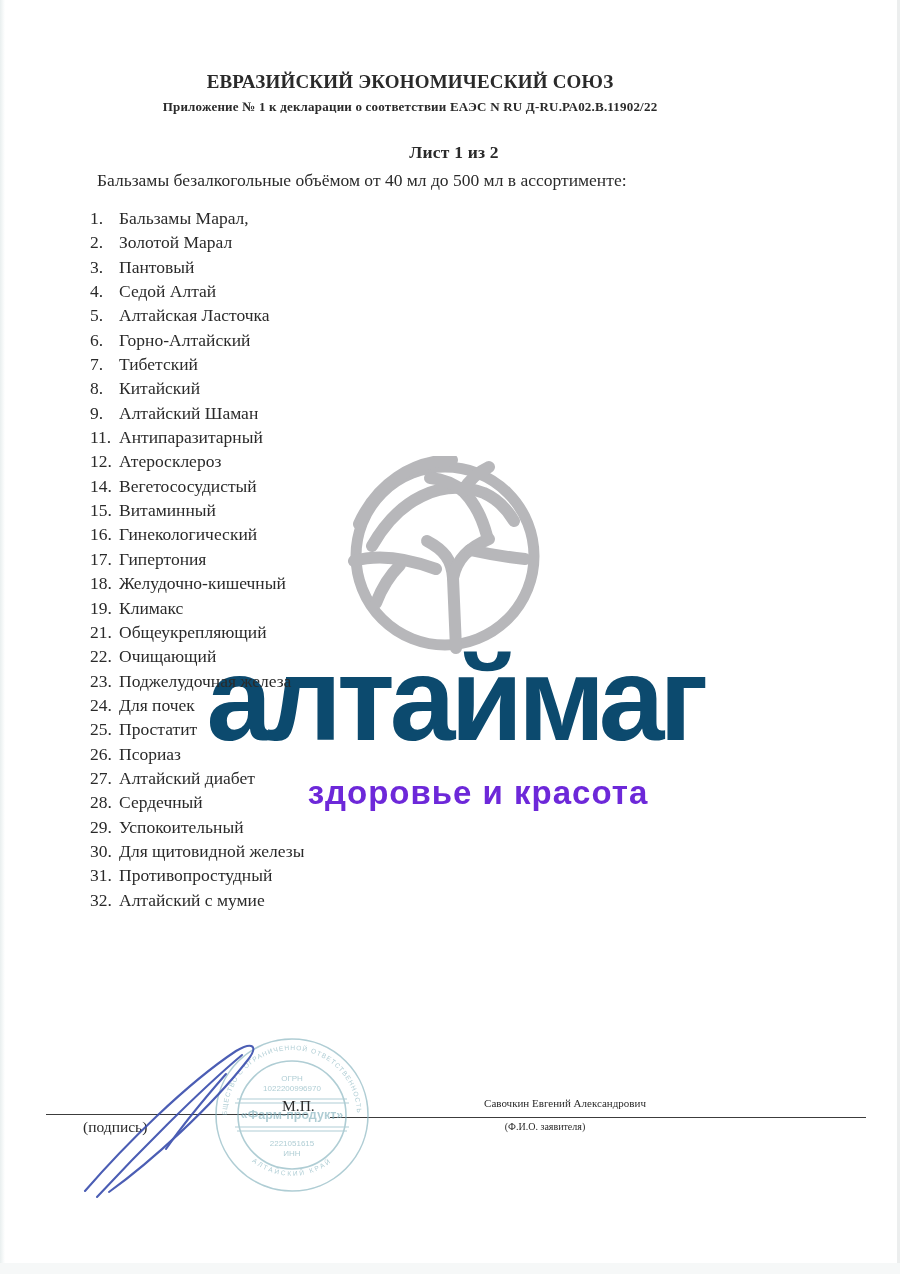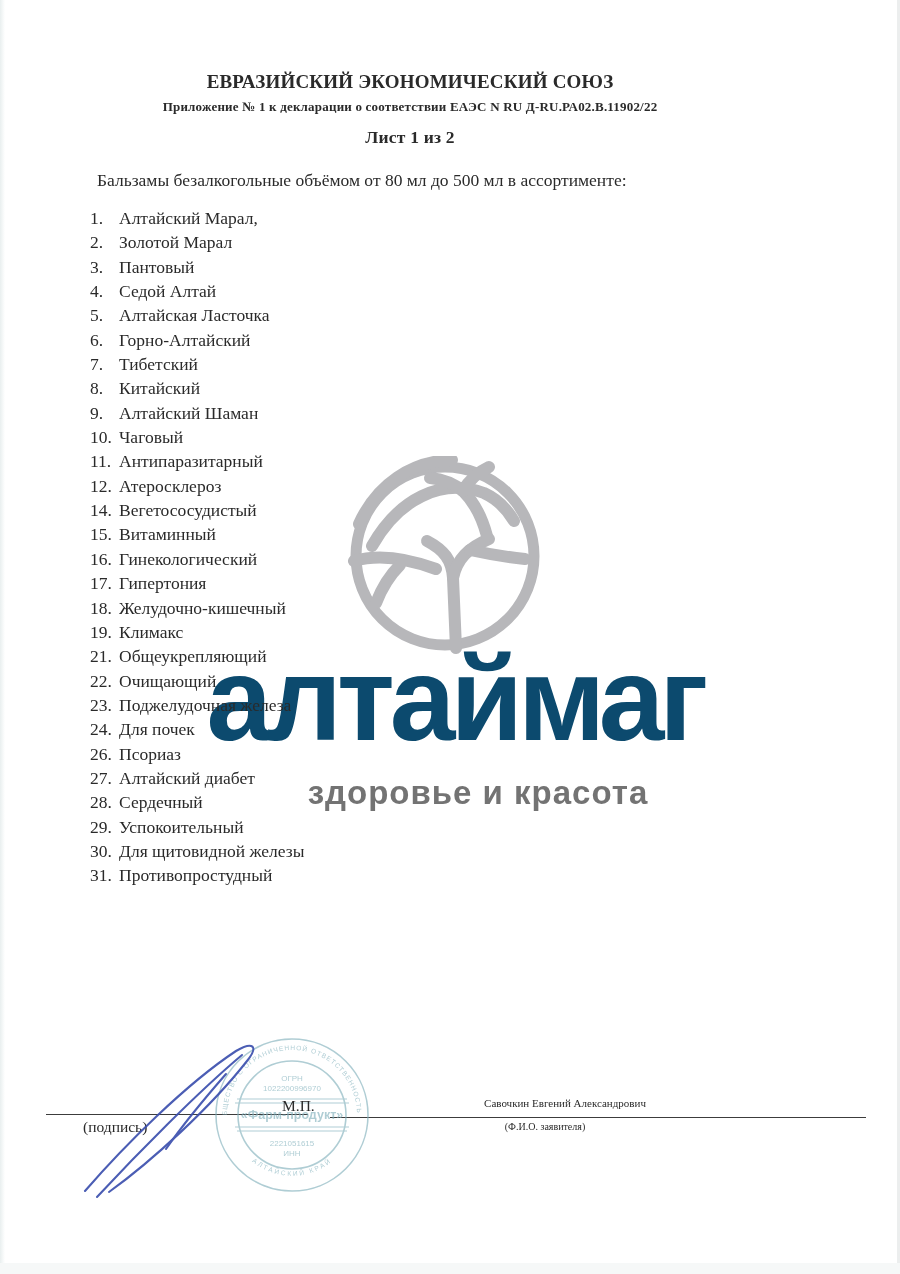--- a/index.html
+++ b/index.html
@@ -13,39 +13,39 @@
   .edge-left{position:absolute;left:0;top:0;width:5px;height:100%;
     background:linear-gradient(to right,#e9efef,rgba(255,255,255,0));}
   .edge-right{position:absolute;right:0;top:0;width:3px;height:100%;background:#eceeee;}
   .edge-bottom{position:absolute;left:0;bottom:0;width:100%;height:11px;background:#f6f8f8;}
 
   
   .hdr{position:absolute;left:0;width:820px;text-align:center;font-weight:bold;
     letter-spacing:.2px;white-space:nowrap;}
   .hdr1{top:71px;font-size:19px;}
   .hdr2{top:99px;font-size:13px;}
-  .hdr3{top:127px;font-size:17.5px;}
+  .hdr3{top:142px;font-size:17.5px;padding-left:44px;}
 
   .intro{position:absolute;left:97px;top:170px;font-size:17.5px;white-space:nowrap;}
 
   
   .plist{position:absolute;left:90px;top:206px;margin:0;padding:0;list-style:none;
     font-size:17.5px;line-height:24.35px;z-index:3;}
   .plist li{white-space:nowrap;}
   .plist .num{display:inline-block;width:29px;}
 
   
   .wm{color:#b6b6b9;z-index:1;}
   .wm-logo{position:absolute;left:348px;top:456px;}
   .wm-brand{position:absolute;left:205px;top:640px;width:500px;text-align:center;
     font-family:"Liberation Sans","DejaVu Sans",sans-serif;font-weight:bold;
     font-size:118px;line-height:1;letter-spacing:-5px;color:#0c4a6e;}
   .wm-tagline{position:absolute;left:228px;top:776px;width:500px;text-align:center;
     font-family:"Liberation Sans","DejaVu Sans",sans-serif;font-weight:bold;
-    font-size:33px;line-height:1;letter-spacing:1px;color:#737373;}
+    font-size:33px;line-height:1;letter-spacing:1px;color:#6d28d9;}
 
   
   .sig-line-left{position:absolute;left:46px;top:1114px;width:262px;height:0;
     border-top:1.6px solid #3c3c3c;z-index:3;}
   .sig-line-right{position:absolute;left:330px;top:1117px;width:536px;height:0;
     border-top:1.6px solid #3c3c3c;z-index:3;}
   .cap-podpis{position:absolute;left:83px;top:1118px;font-size:15.5px;z-index:3;}
   .mp{position:absolute;left:282px;top:1097px;font-size:15.5px;z-index:5;}
   .applicant-name{position:absolute;left:330px;top:1097px;width:470px;text-align:center;
     font-size:11px;z-index:3;white-space:nowrap;}
@@ -80,43 +80,42 @@
       <path d="M 463,491 C 469,480 478,472 489,467"></path>
     </g>
   </svg>
   <div class="wm wm-brand">алтаймаг</div>
   <div class="wm wm-tagline">здоровье и красота</div>
 
   <div class="hdr hdr1">ЕВРАЗИЙСКИЙ ЭКОНОМИЧЕСКИЙ СОЮЗ</div>
   <div class="hdr hdr2">Приложение № 1 к декларации о соответствии ЕАЭС N RU Д-RU.РА02.В.11902/22</div>
   <div class="hdr hdr3">Лист 1 из 2</div>
 
-  <div class="intro">Бальзамы безалкогольные объёмом от 80 мл до 500 мл в ассортименте:</div>
+  <div class="intro">Бальзамы безалкогольные объёмом от 40 мл до 500 мл в ассортименте:</div>
 
   <ol class="plist">
 
-      <li><span class="num">1.</span><span>Алтайский Марал,</span></li>
+      <li><span class="num">1.</span><span>Бальзамы Марал,</span></li>
 
       <li><span class="num">2.</span><span>Золотой Марал</span></li>
 
       <li><span class="num">3.</span><span>Пантовый</span></li>
 
       <li><span class="num">4.</span><span>Седой Алтай</span></li>
 
       <li><span class="num">5.</span><span>Алтайская Ласточка</span></li>
 
       <li><span class="num">6.</span><span>Горно-Алтайский</span></li>
 
       <li><span class="num">7.</span><span>Тибетский</span></li>
 
       <li><span class="num">8.</span><span>Китайский</span></li>
 
       <li><span class="num">9.</span><span>Алтайский Шаман</span></li>
 
-      <li><span class="num">10.</span><span>Чаговый</span></li>
 
       <li><span class="num">11.</span><span>Антипаразитарный</span></li>
 
       <li><span class="num">12.</span><span>Атеросклероз</span></li>
 
 
       <li><span class="num">14.</span><span>Вегетососудистый</span></li>
 
       <li><span class="num">15.</span><span>Витаминный</span></li>
 
@@ -130,33 +129,35 @@
 
 
       <li><span class="num">21.</span><span>Общеукрепляющий</span></li>
 
       <li><span class="num">22.</span><span>Очищающий</span></li>
 
       <li><span class="num">23.</span><span>Поджелудочная железа</span></li>
 
       <li><span class="num">24.</span><span>Для почек</span></li>
 
+      <li><span class="num">25.</span><span>Простатит</span></li>
 
       <li><span class="num">26.</span><span>Псориаз</span></li>
 
       <li><span class="num">27.</span><span>Алтайский диабет</span></li>
 
       <li><span class="num">28.</span><span>Сердечный</span></li>
 
       <li><span class="num">29.</span><span>Успокоительный</span></li>
 
       <li><span class="num">30.</span><span>Для щитовидной железы</span></li>
 
       <li><span class="num">31.</span><span>Противопростудный</span></li>
 
+      <li><span class="num">32.</span><span>Алтайский с мумие</span></li>
     </ol>
 
   <div class="sig-line-left"></div>
   <div class="cap-podpis">(подпись)</div>
   <div class="mp">М.П.</div>
   <div class="sig-line-right"></div>
   <div class="applicant-name">Савочкин Евгений Александрович</div>
   <div class="cap-fio">(Ф.И.О. заявителя)</div>
 
   <svg class="stamp" width="174" height="174" viewBox="0 0 174 174">

